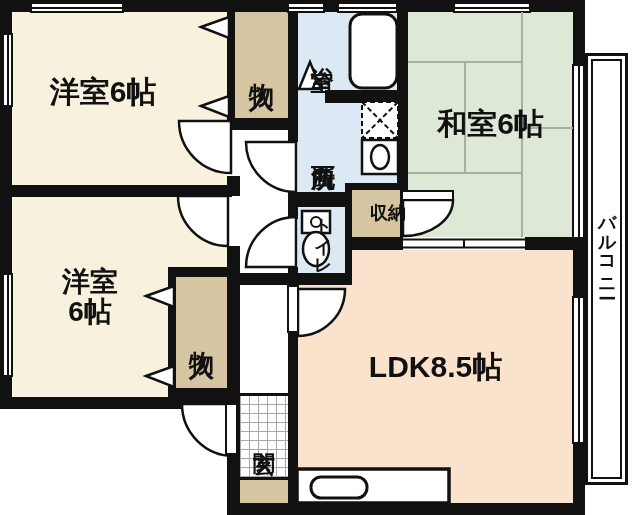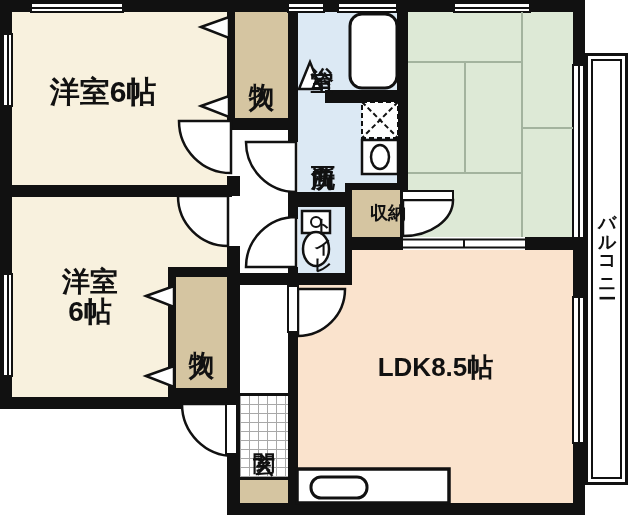--- a/index.html
+++ b/index.html
@@ -152,21 +152,24 @@
     </g>
   </svg>
 
   <div class="abs lbl" style="left:12px;top:12px;width:182px;height:160px;font-size:30px;">
     <span>洋室6帖</span>
   </div>
   <div class="abs lbl" style="left:12px;top:197px;width:156px;height:200px;font-size:28px;flex-direction:column;">
     <span>洋室</span>
     <span>6帖</span>
   </div>
-  <div class="abs lbl" style="left:298px;top:250px;width:275px;height:235px;font-size:26px;">
+  <div class="abs lbl" style="left:408px;top:12px;width:165px;height:225px;font-size:30px;">
+    <span>和室6帖</span>
+  </div>
+  <div class="abs lbl" style="left:298px;top:250px;width:275px;height:235px;font-size:30px;">
     <span>LDK8.5帖</span>
   </div>
   <div class="abs lbl vert" style="left:235px;top:12px;width:53px;height:106px;font-size:25px;">
     <span>物入</span>
   </div>
   <div class="abs lbl vert" style="left:176px;top:277px;width:51px;height:111px;font-size:25px;">
     <span>物入</span>
   </div>
   <div class="abs lbl vert" style="left:298px;top:12px;width:48px;height:76px;font-size:23px;">
     <span>浴室</span>

